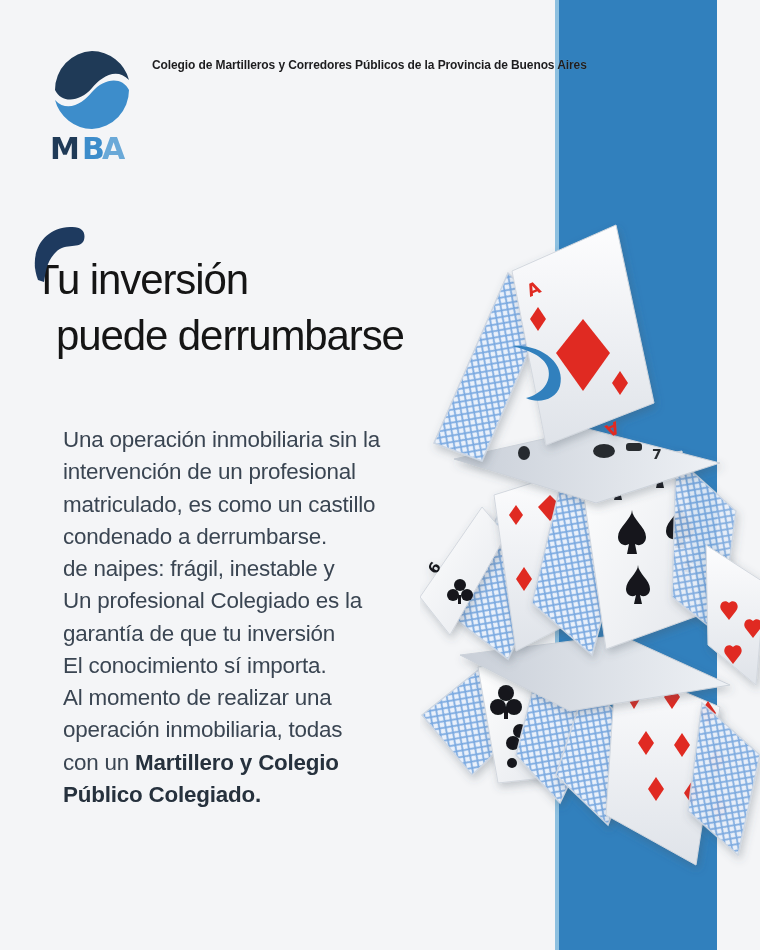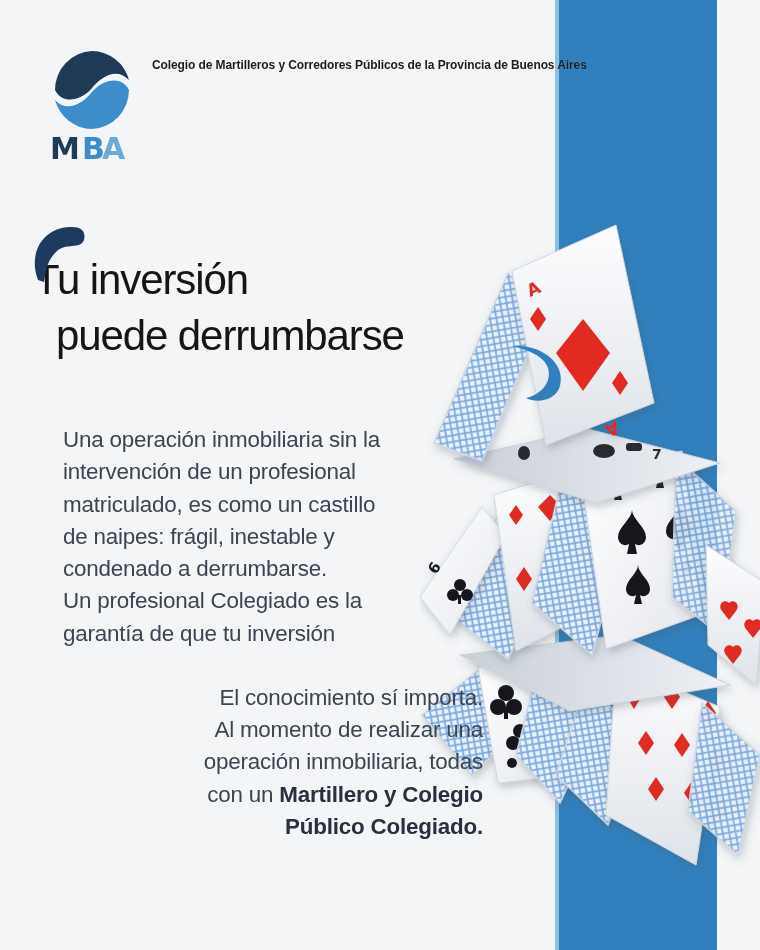--- a/index.html
+++ b/index.html
@@ -52,21 +52,21 @@
     pointer-events:none;
   }
 
   
   .body-copy{position:absolute;left:63px;top:424px;width:420px;}
   .para{
     font-size:22.4px;line-height:1.44;color:#3a4552;
     font-weight:400;letter-spacing:-0.2px;
   }
   .para .ln{display:block;white-space:nowrap;}
-  .para.second{margin-top:32px;text-align:right;}
+  .para.second{}
   .para .bold{font-weight:700;color:#26313d;}
 
   
   .cards{position:absolute;left:420px;top:215px;width:345px;height:690px;}
   .cards svg{display:block;}
 </style>
 </head>
 <body>
 
 <div id="poster">
@@ -265,22 +265,22 @@
       </svg>
     </div>
   </div>
 
   <div class="body-copy">
 
     <div class="para first">
       <span class="ln">Una operación inmobiliaria sin la</span>
       <span class="ln">intervención de un profesional</span>
       <span class="ln">matriculado, es como un castillo</span>
+      <span class="ln">condenado a derrumbarse.</span>
       <span class="ln">de naipes: frágil, inestable y</span>
-      <span class="ln">condenado a derrumbarse.</span>
       <span class="ln">Un profesional Colegiado es la</span>
       <span class="ln">garantía de que tu inversión</span>
     </div>
 
     <div class="para second">
       <span class="ln">El conocimiento sí importa.</span>
       <span class="ln">Al momento de realizar una</span>
       <span class="ln">operación inmobiliaria, todas</span>
       <span class="ln"><span>con un </span><span class="bold">Martillero y Colegio</span></span>
       <span class="ln bold">Público Colegiado.</span>

